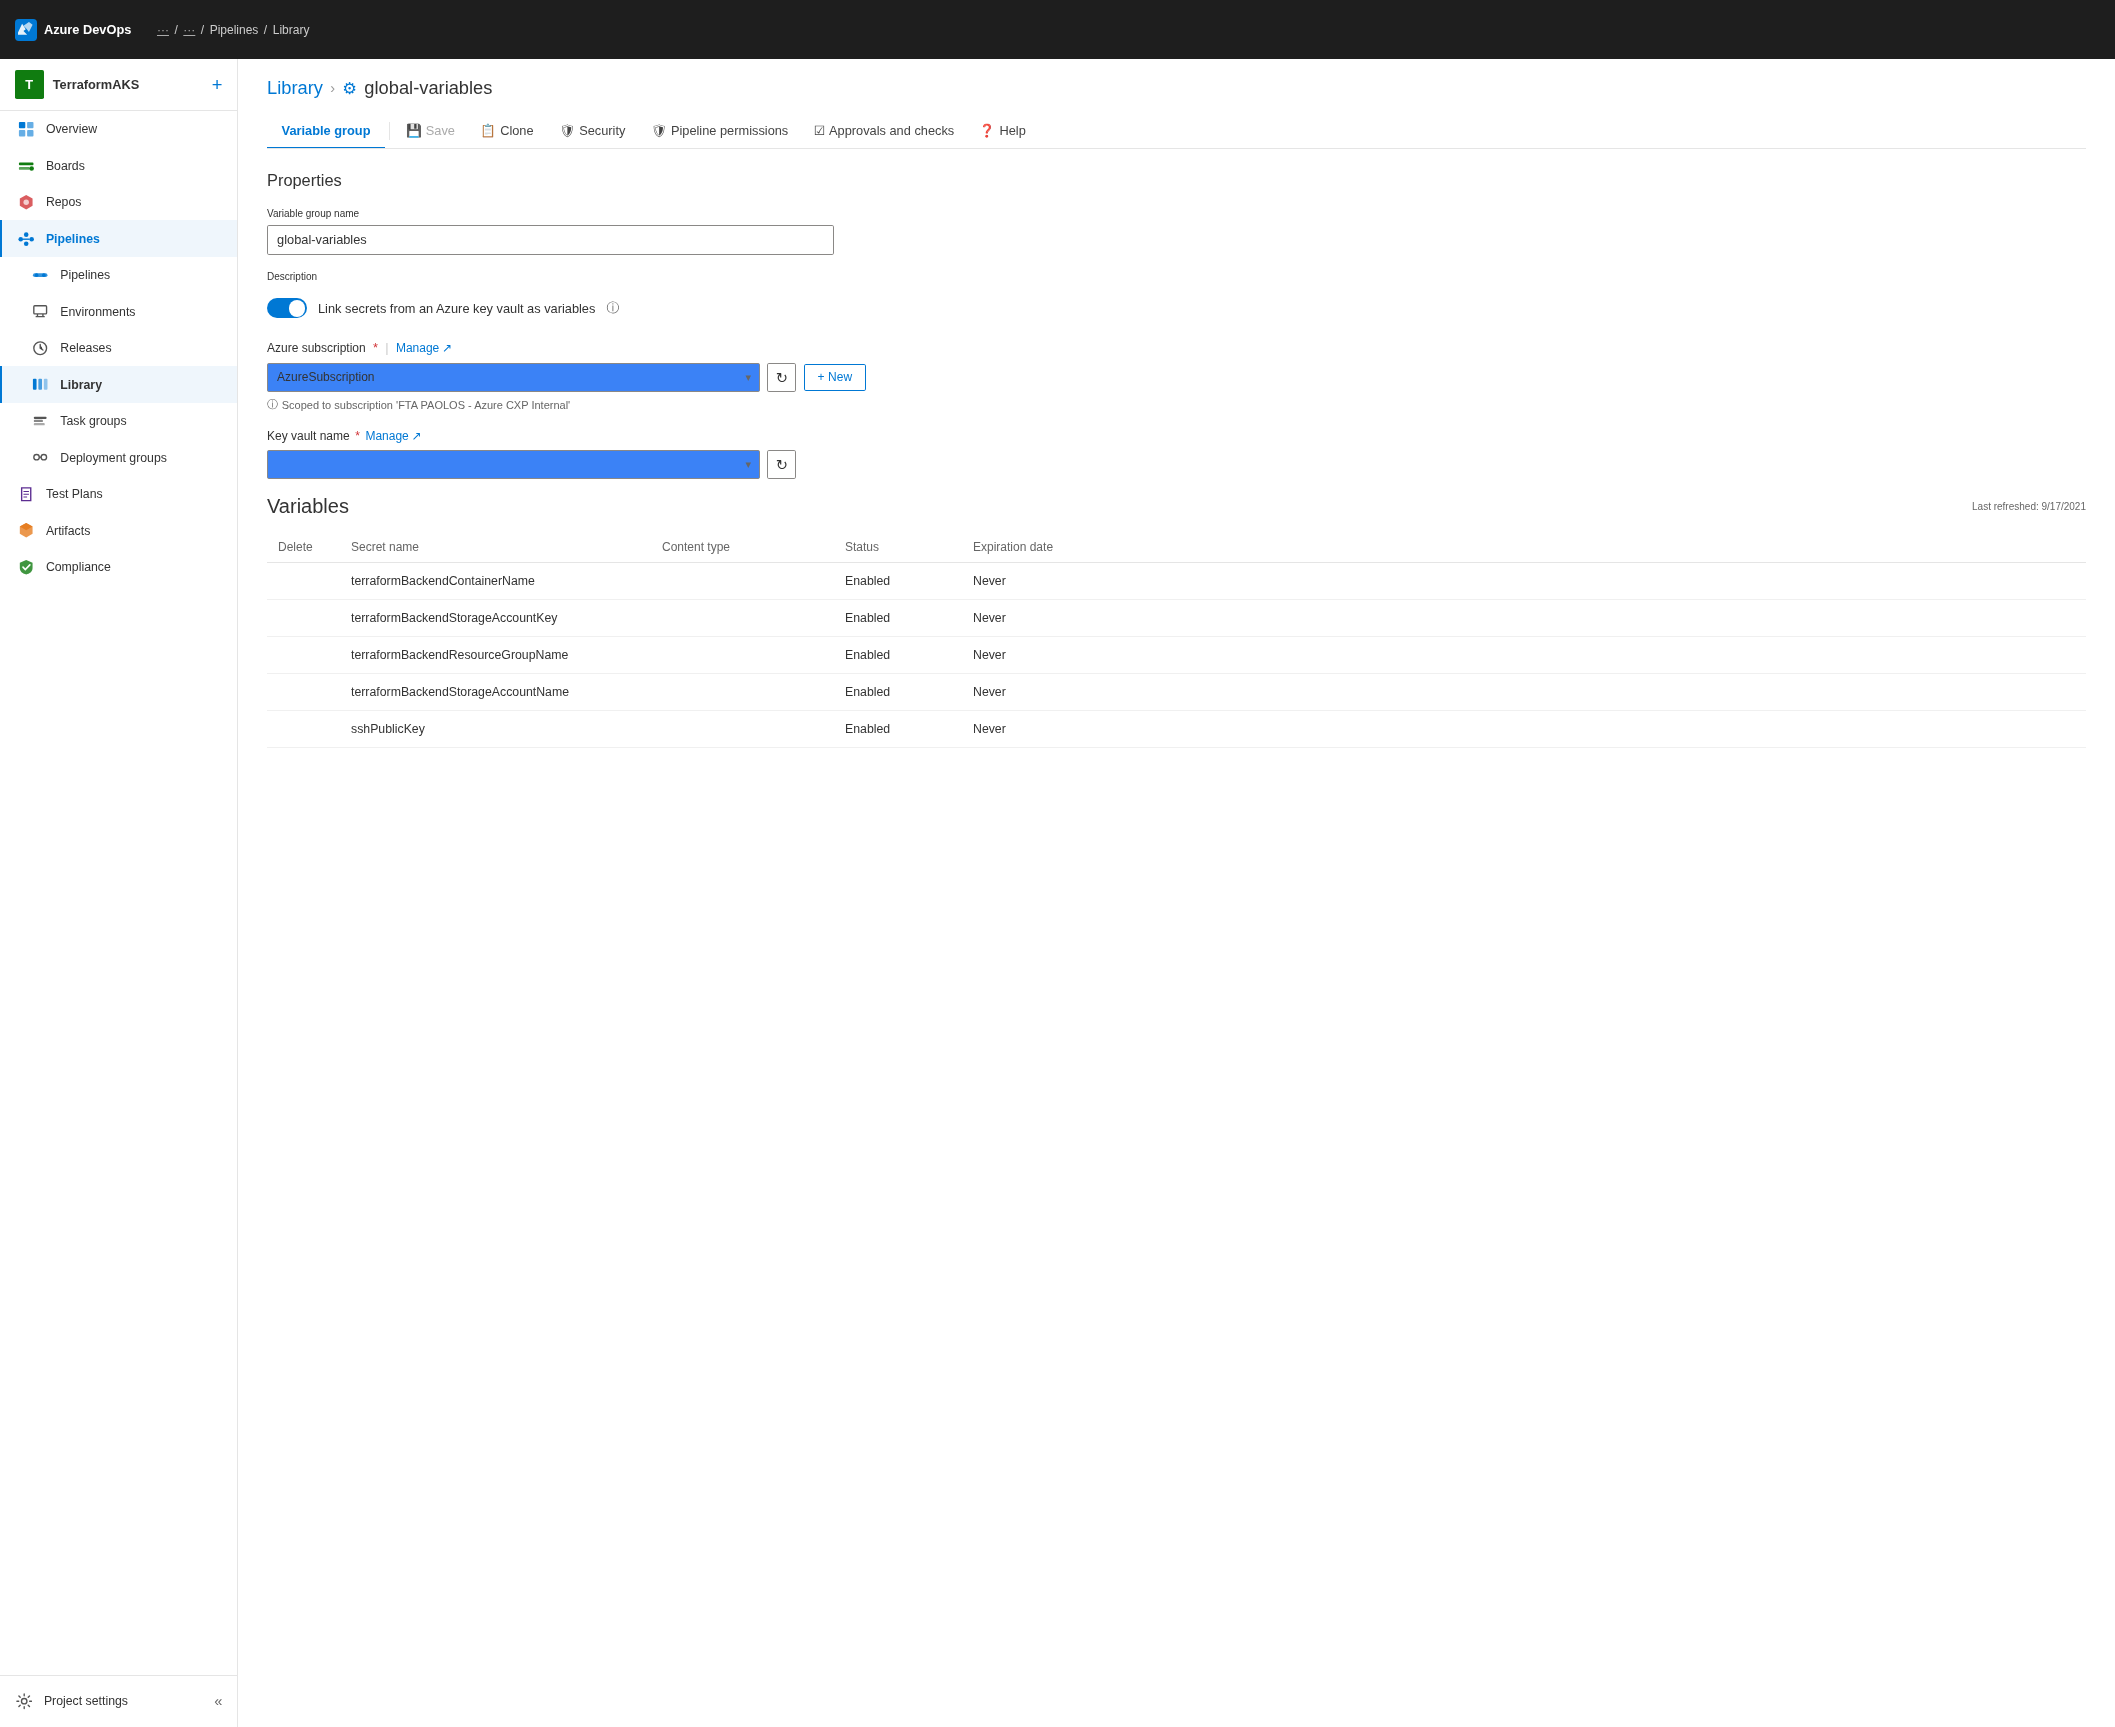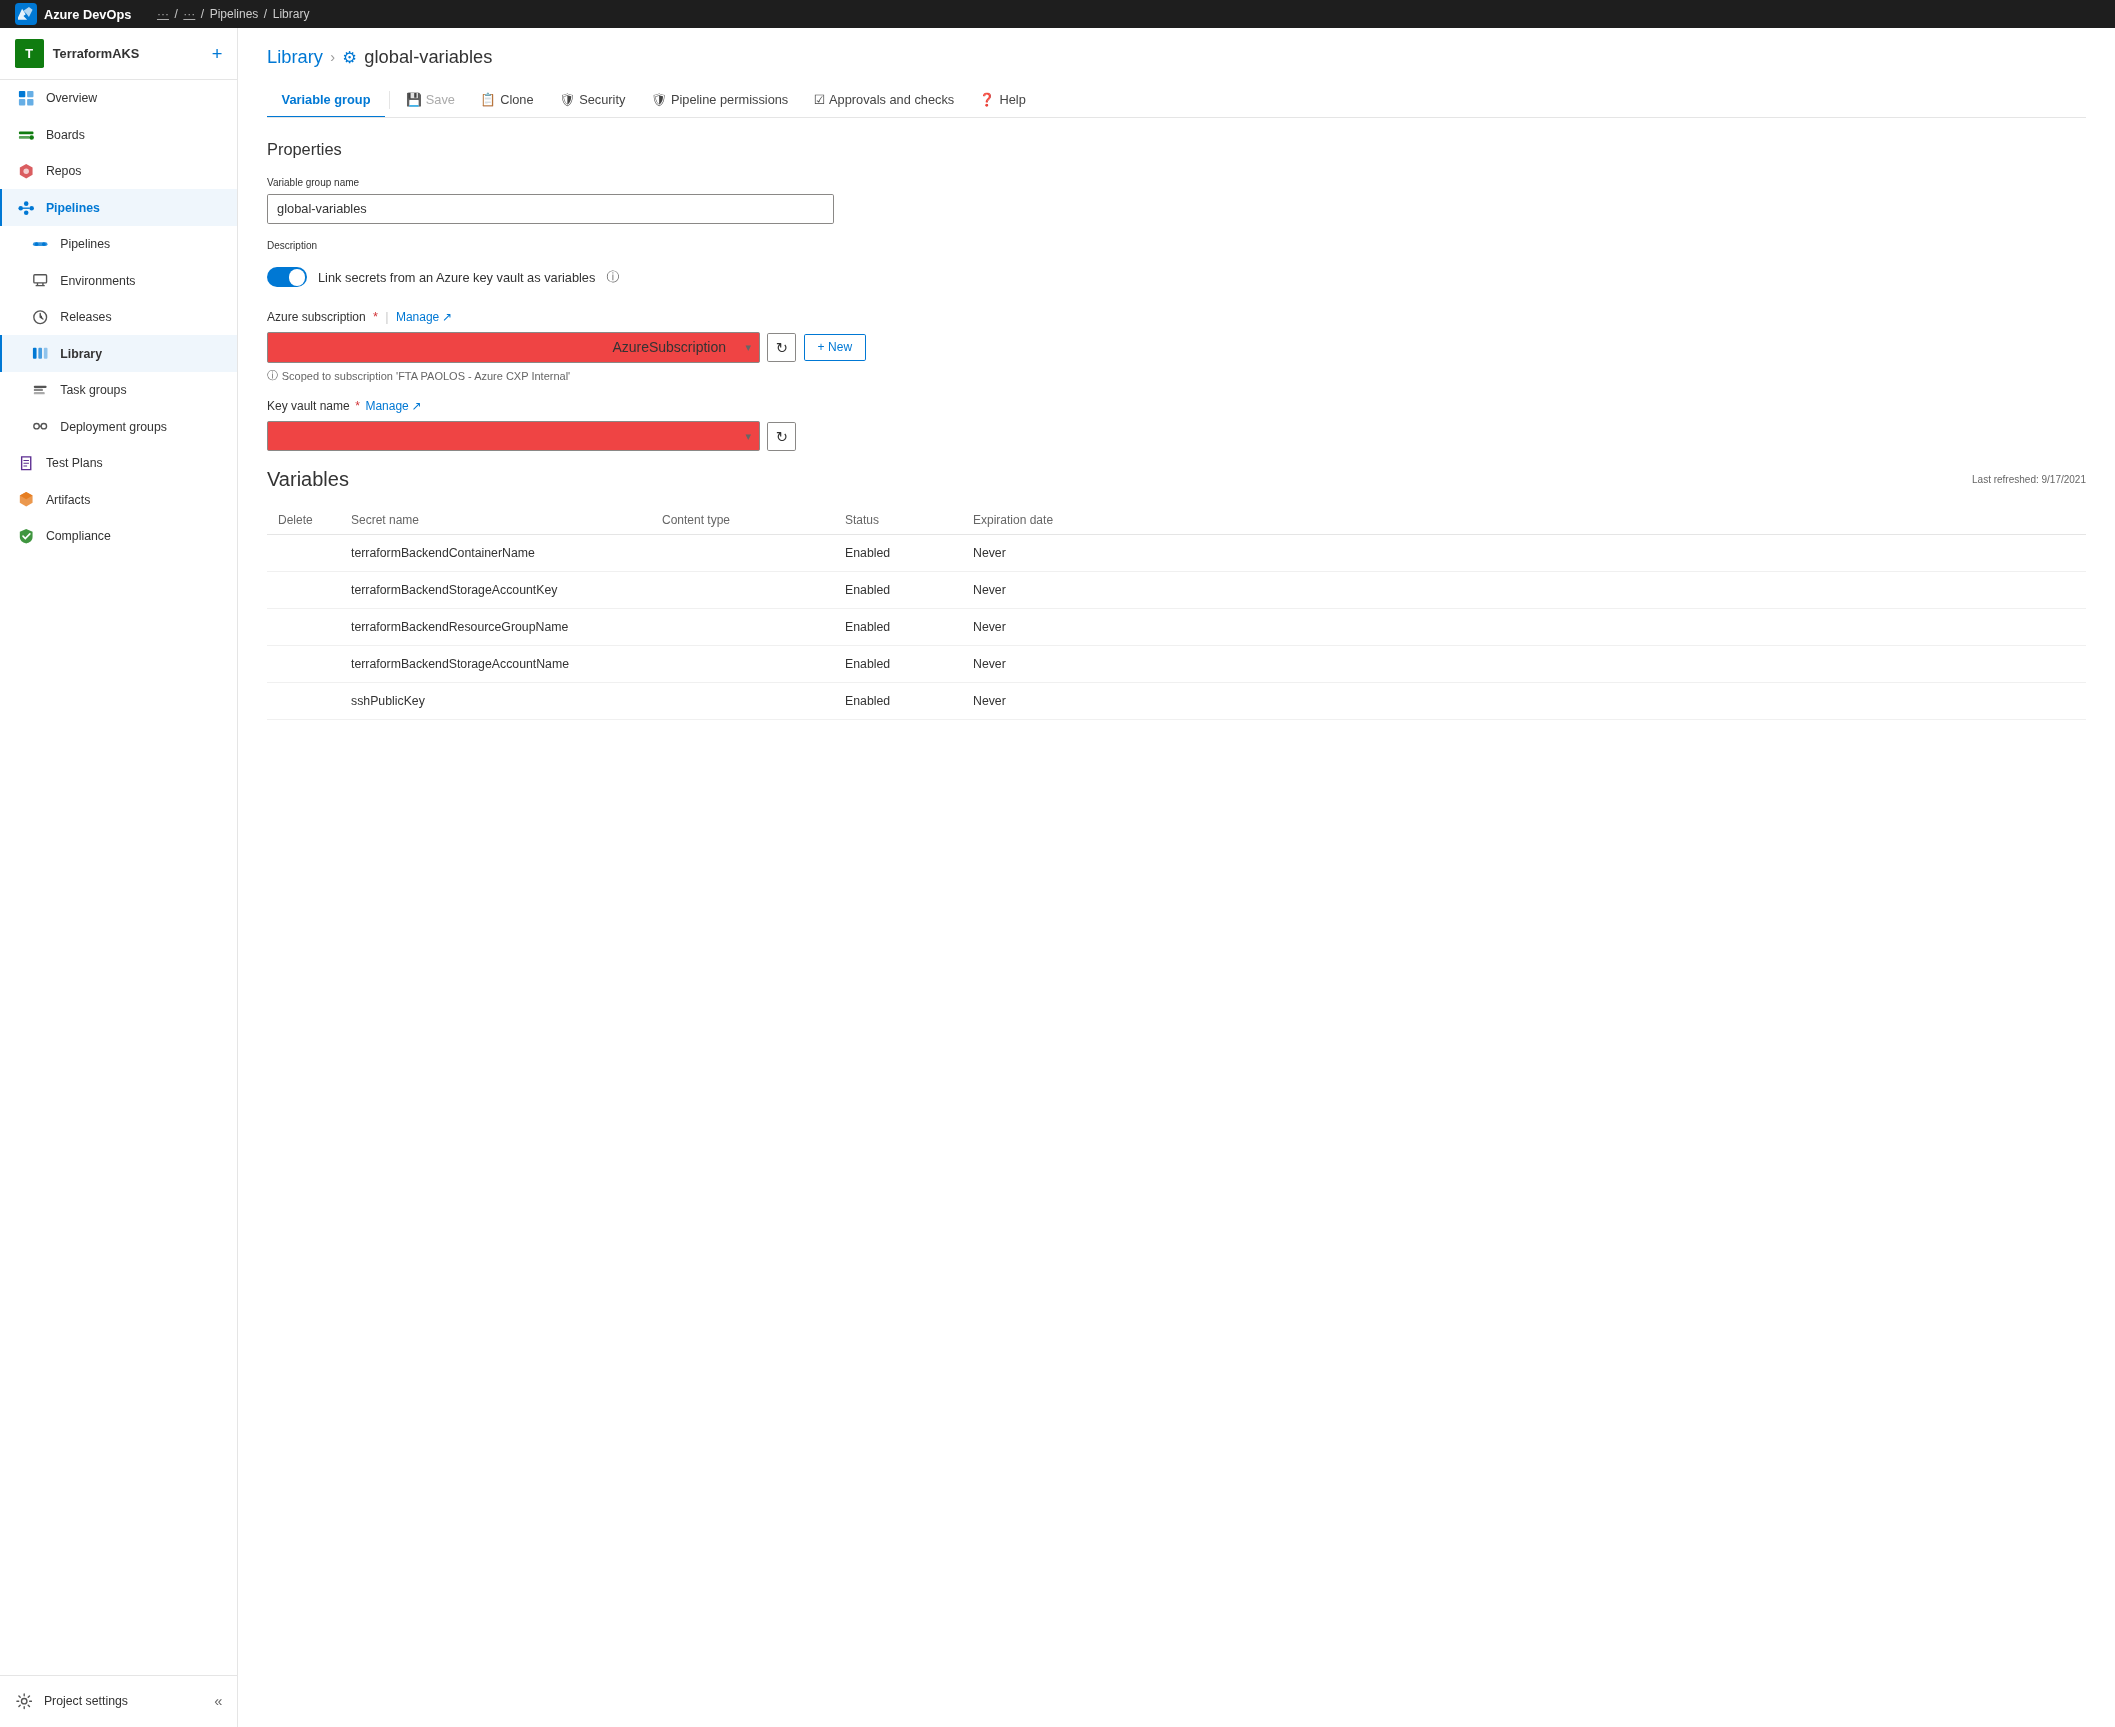--- a/index.html
+++ b/index.html
@@ -1,20 +1,20 @@
 <!DOCTYPE html>
 <html style="font-size:14.6px"><head>
   <meta charset="utf-8">
   <style>
     * { box-sizing: border-box; margin: 0; padding: 0; }
     body { font-family: "Segoe UI", Arial, sans-serif; font-size: 12.8px; color: #333; background: #f3f2f1; display: flex; flex-direction: column; height: 100vh; }
 
     
     .topbar {
-      height: 28px;
+      height: 59px;
       background: #1e1e1e;
       display: flex;
       align-items: center;
       padding: 0 14.6px;
       gap: 7.3px;
       color: #fff;
       font-size: 12px;
       flex-shrink: 0;
     }
     .topbar-logo { display: flex; align-items: center; gap: 7.3px; font-size: 12.8px; font-weight: 600; color: #fff; }
@@ -183,26 +183,25 @@
     .divider-pipe { color: #ccc; }
     .manage-link { color: #0078d4; text-decoration: none; font-size: 12px; cursor: pointer; display: flex; align-items: center; gap: 2.7px; }
 
     .select-row { display: flex; align-items: center; gap: 7.3px; margin-bottom: 5.5px; }
     .select-wrapper { position: relative; width: 493px; }
     .select-wrapper select {
       width: 100%;
       border: 0.9px solid #8a8886;
       border-radius: 1.8px;
       padding: 6.4px 33px 6.4px 9.1px;
-      font-size: 14px;
+      font-size: 12px;
       color: #333;
-      background: #ef4444;
+      background: #3b82f6;
       appearance: none;
       cursor: pointer;
-      text-align: right;
     }
     .select-chevron {
       position: absolute; right: 9.1px; top: 50%; transform: translateY(-50%);
       pointer-events: none; color: #666; font-size: 11px;
     }
     .icon-btn {
       width: 29px; height: 29px;
       border: 0.9px solid #8a8886;
       background: #fff;
       border-radius: 1.8px;

